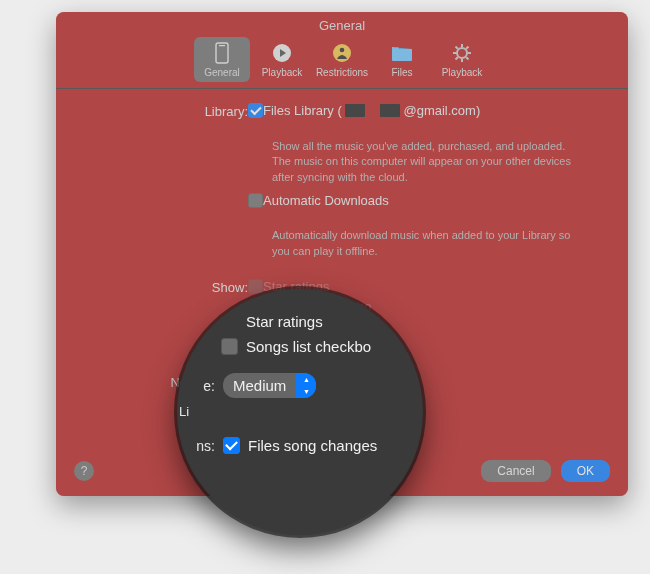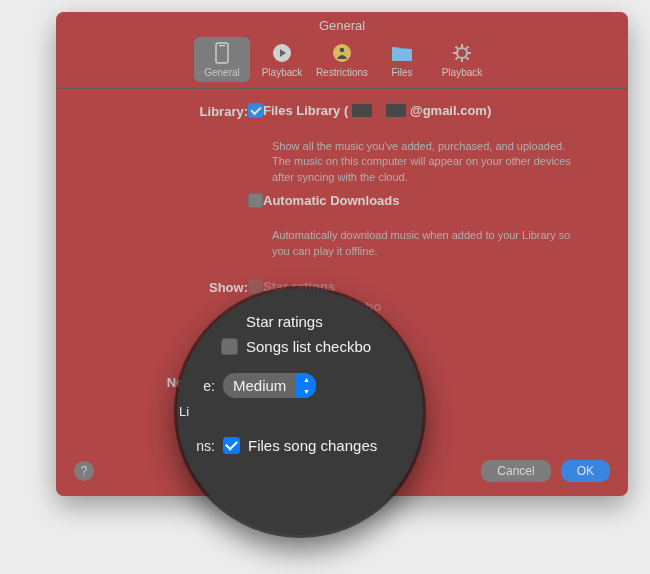--- a/index.html
+++ b/index.html
@@ -63,21 +63,20 @@
   }
   .content {
     padding: 14px 24px 0;
     position: relative;
   }
   .row {
     display: flex;
     align-items: flex-start;
     gap: 0;
     margin-bottom: 4px;
-    font-weight: bold;
   }
   .lbl {
     width: 168px;
     text-align: right;
     font-size: 13px;
     color: #e6e6e6;
     padding-top: 1px;
   }
   .check {
     width: 15px; height: 15px;

